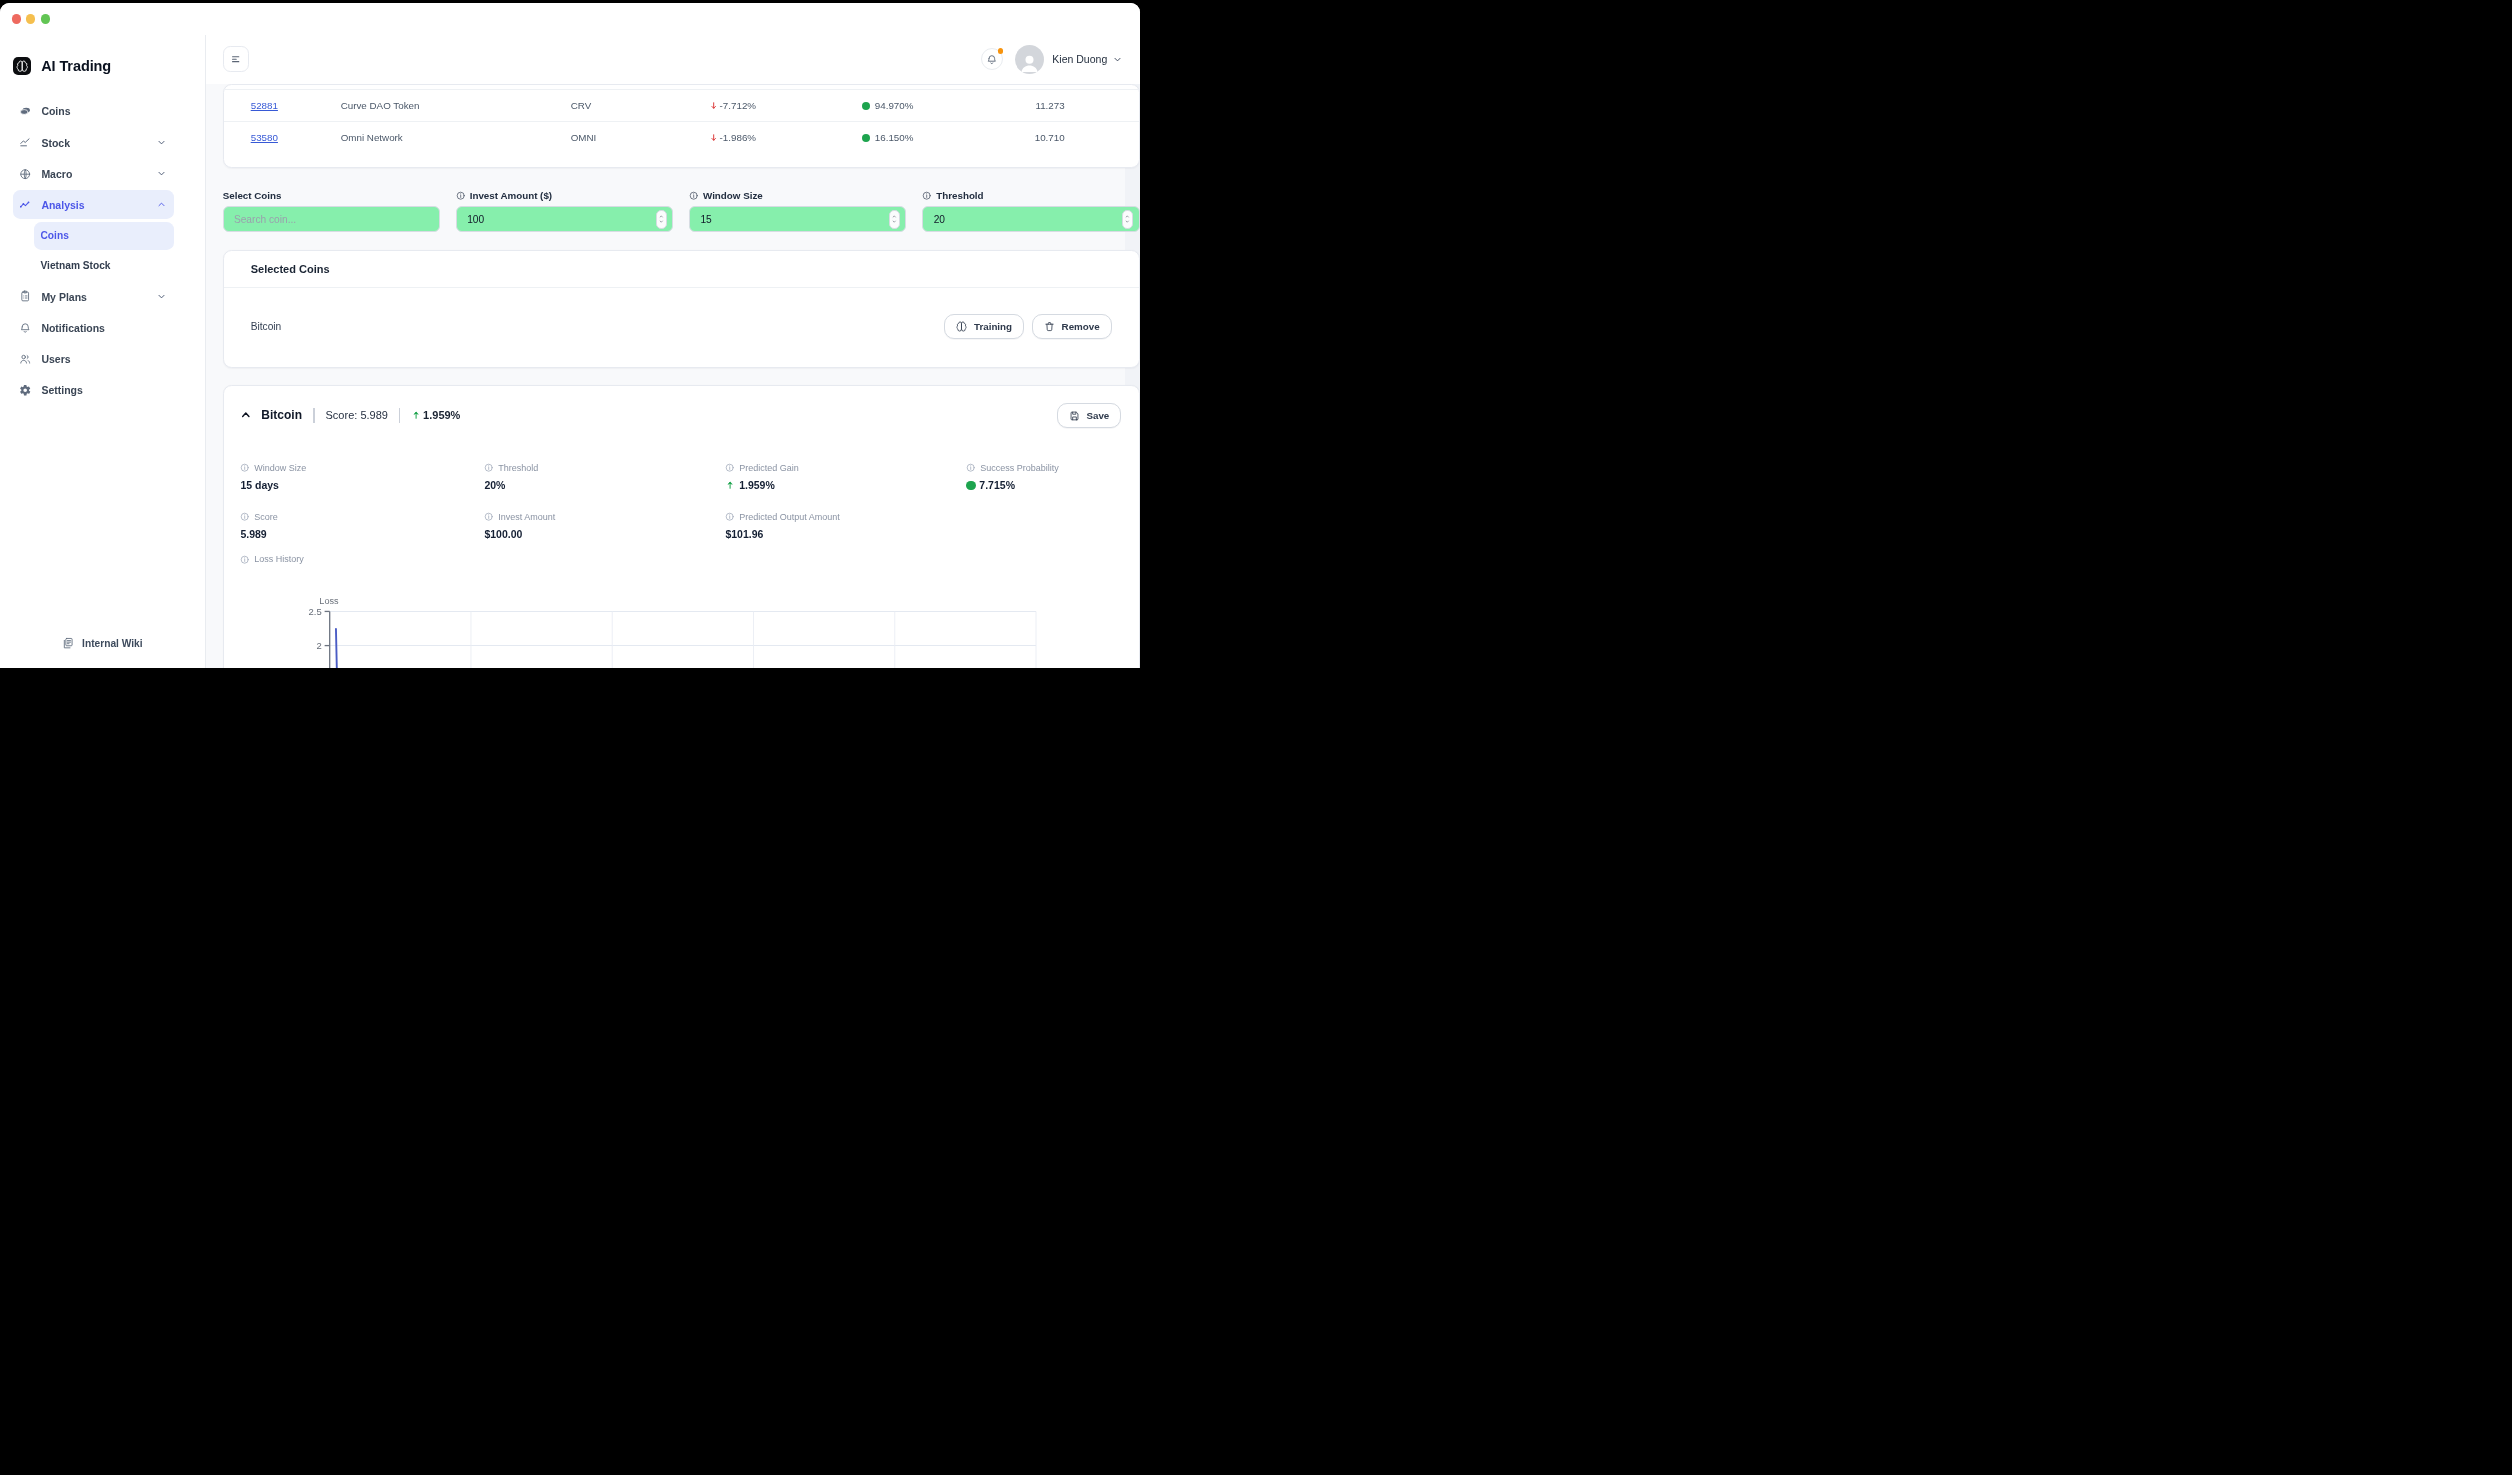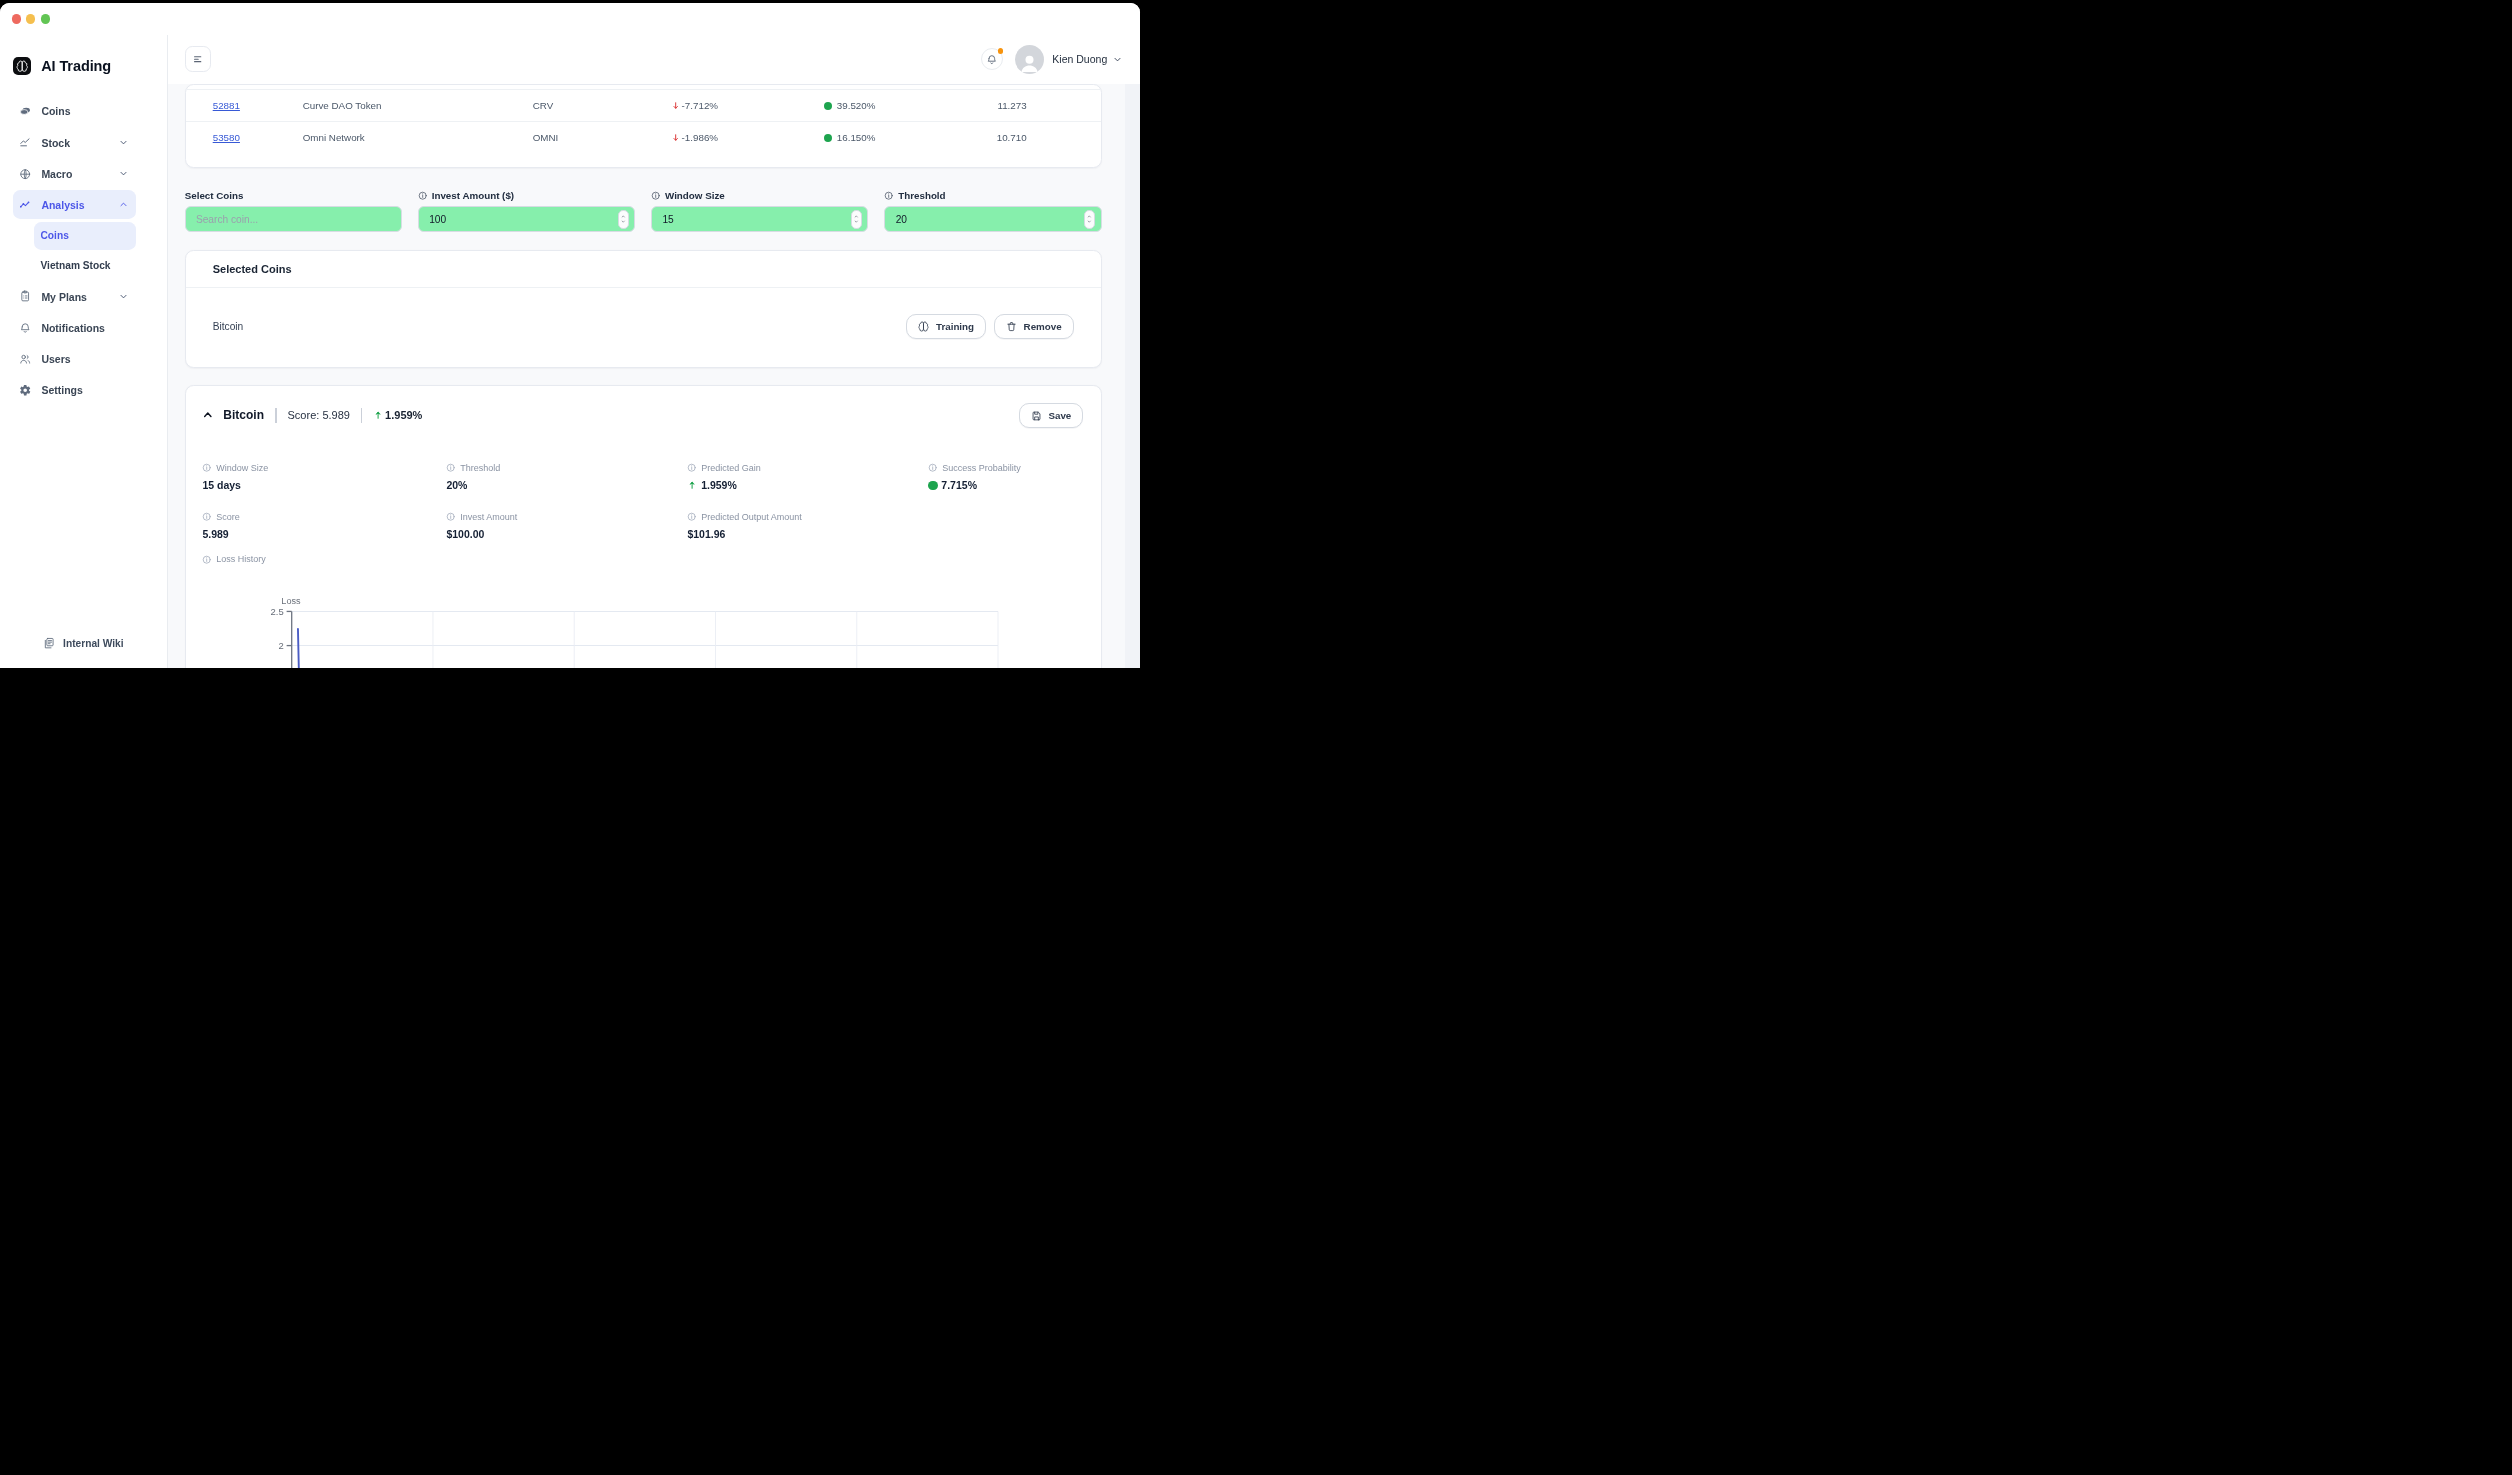--- a/index.html
+++ b/index.html
@@ -8,21 +8,21 @@
 
   .screen { position:absolute; top:2.9px; left:0; width:1140px; height:665px;
             background:#fff; border-radius:9.4px 9.4px 0 0; overflow:hidden; }
 
   
   .titlebar { height:32px; background:#fff; display:flex; align-items:center; padding-left:11.6px; }
   .tl { width:9.4px; height:9.4px; border-radius:50%; margin-right:5.1px; display:inline-block; }
 
   
   .app { display:flex; height:633px; }
-  .sidebar { position:relative; width:168px; background:#fff; border-right:0.7px solid #e9ecf0;
+  .sidebar { position:relative; width:206px; background:#fff; border-right:0.7px solid #e9ecf0;
              padding:0 31px 0 13px; flex:none; }
   .main { position:relative; flex:1; display:flex; flex-direction:column; background:#fff; }
 
   
   .brand { display:flex; align-items:center; gap:10.2px; margin-top:20.4px; height:22px; }
   .brand-logo { width:18px; height:18px; background:#0c0d10; border-radius:5.1px;
                 display:flex; align-items:center; justify-content:center; color:#fff; flex:none; }
   .brand-name { font-size:14.5px; font-weight:800; color:#0b1220; letter-spacing:-0.1px; white-space:nowrap; }
 
   nav { margin-top:19.6px; }
@@ -387,21 +387,21 @@
             <span class="c-name">Curve DAO Token</span>
             <span class="c-sym">CRV</span>
             <span class="c-chg">
               <svg class="ic neg" style="width:9.4px;height:9.4px" viewBox="0 0 13 13" width="9.4" height="9.4">
                   <use href="#i-arrow-down"></use>
                 </svg>
               <span>-7.712%</span>
             </span>
             <span class="c-pct">
               <span class="dot"></span>
-              <span>39.520%</span>
+              <span>94.970%</span>
             </span>
             <span class="c-val">11.273</span>
           </div>
           <div class="trow">
             <span class="c-id"><a class="idlink">53580</a></span>
             <span class="c-name">Omni Network</span>
             <span class="c-sym">OMNI</span>
             <span class="c-chg">
               <svg class="ic neg" style="width:9.4px;height:9.4px" viewBox="0 0 13 13" width="9.4" height="9.4">
                   <use href="#i-arrow-down"></use>

